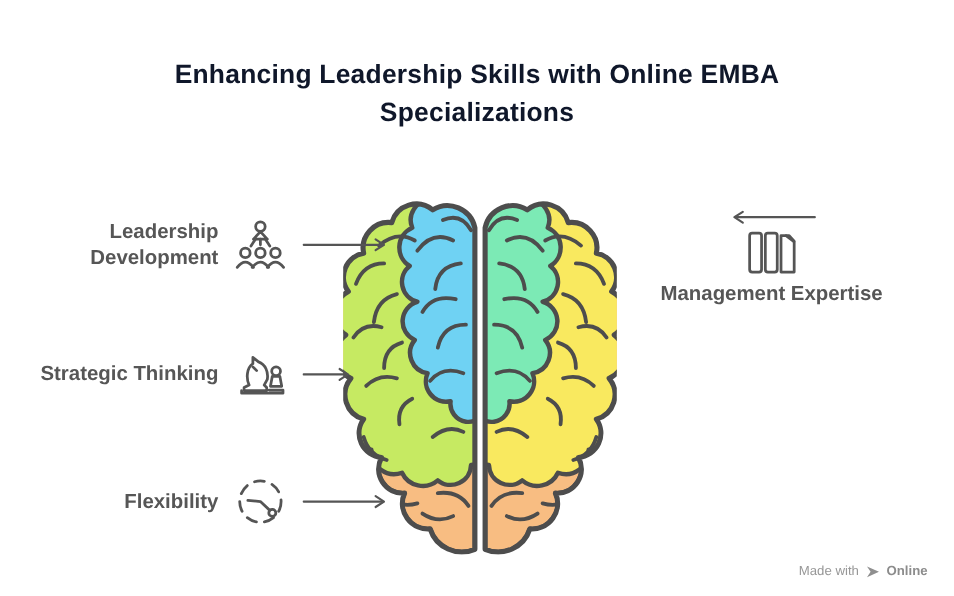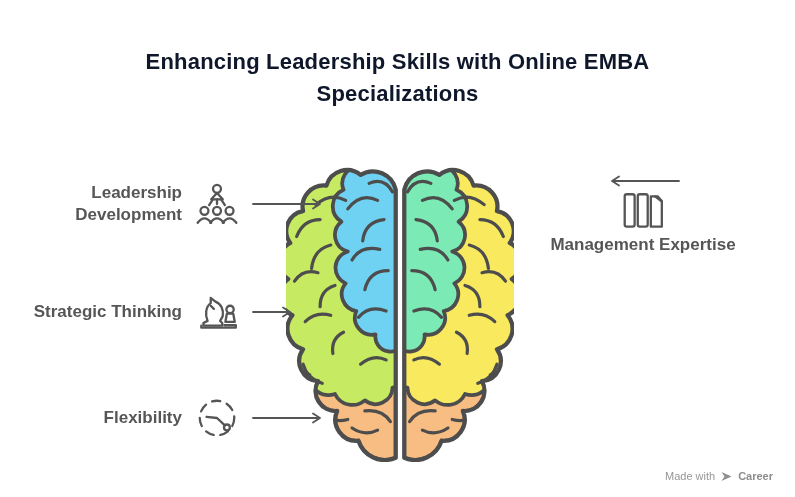--- a/index.html
+++ b/index.html
@@ -190,16 +190,16 @@
     <div class="gap"></div>
     <div class="label">Management Expertise</div>
   </div>
 
 
   <div class="watermark">
     <span>Made with</span>
     <svg width="13" height="13" viewBox="0 0 13 13">
       <path d="M1.5,2 L11.5,6.5 L1.5,11 L4.5,6.5 Z" fill="#8f8f8f"></path>
     </svg>
-    <span class="brand">Career</span>
+    <span class="brand">Online</span>
   </div>
 
 </div>
 
 </body></html>

